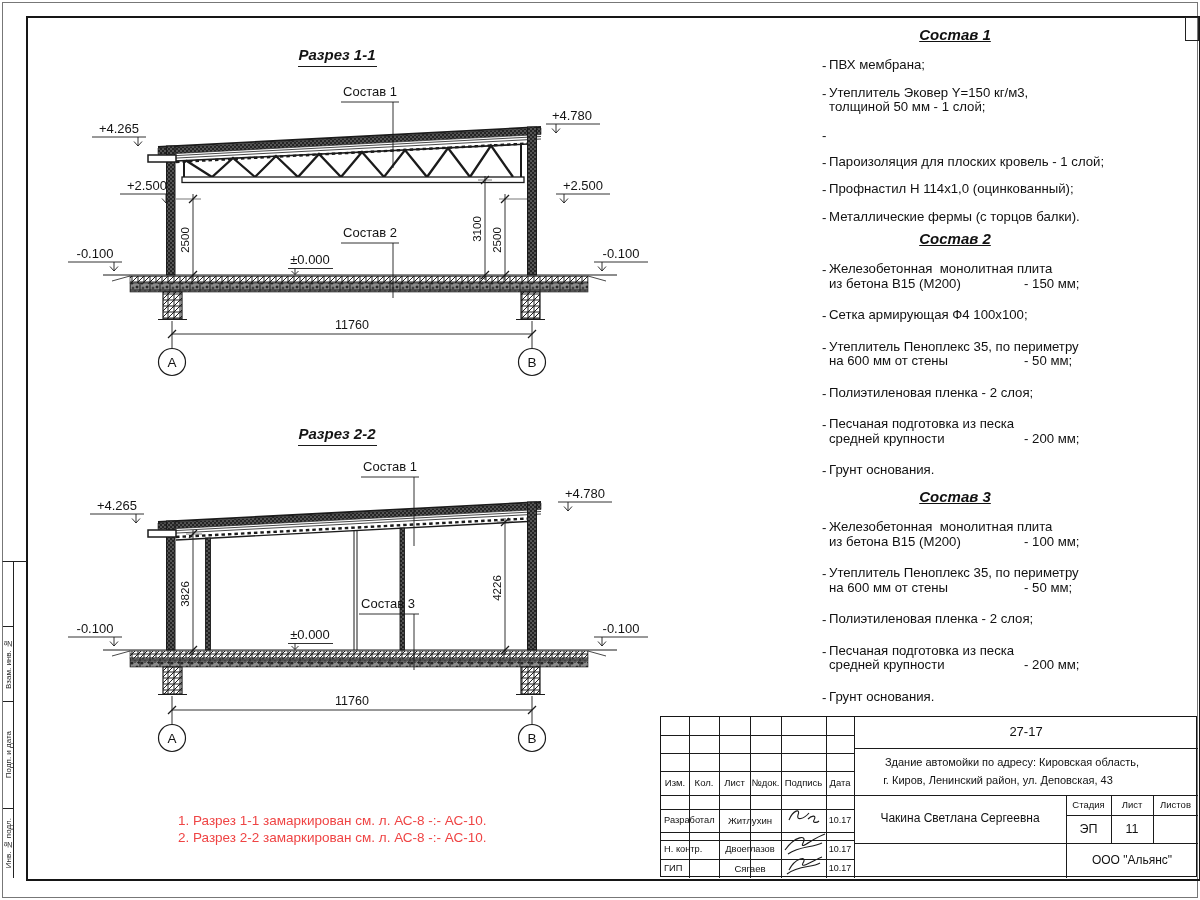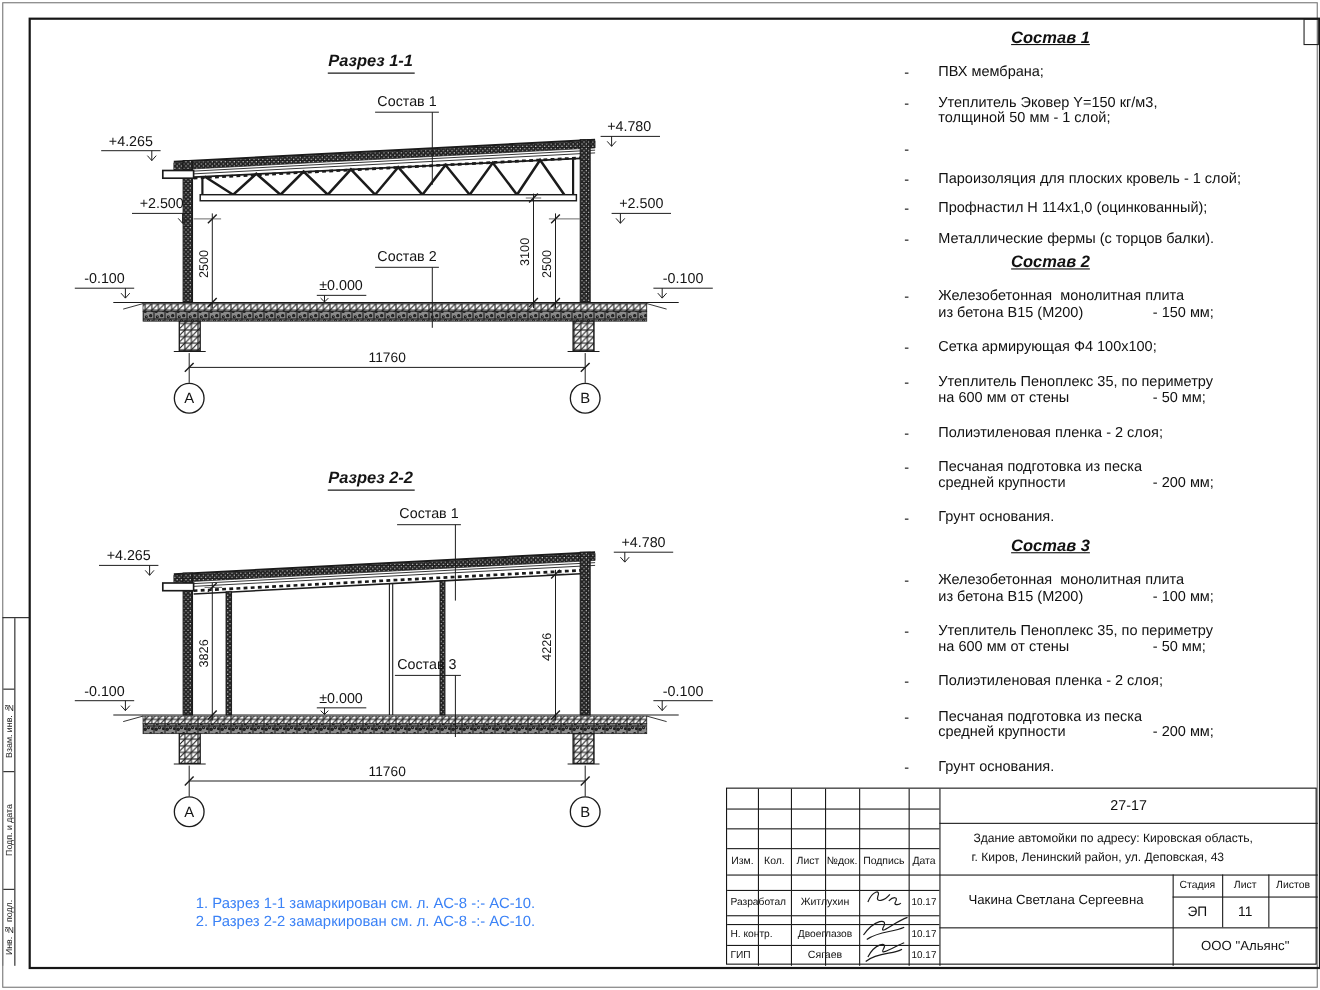--- a/index.html
+++ b/index.html
@@ -16,24 +16,24 @@
   .sidecol{position:absolute;left:2px;top:561px;width:24px;height:316px;border-top:1px solid #222;border-left:1px solid #777}
   .sidecol .mid{position:absolute;left:10px;top:0;width:1px;height:316px;background:#222}
   .scell{position:absolute;left:0;width:10px;display:flex;align-items:center;justify-content:center;border-top:1px solid #222;box-sizing:border-box}
   .vtext{writing-mode:vertical-rl;transform:rotate(180deg);font-size:8px;white-space:nowrap;color:#222}
   .comp{position:absolute;width:392px}
   .comp-title{width:300px;text-align:center;font-style:italic;font-weight:bold;font-size:15px;
               text-decoration:underline;margin-bottom:15px}
   .comp-item{position:relative;margin-bottom:13px;min-height:14px}
   .gap17 .comp-item{margin-bottom:17px}
   .comp-dash{position:absolute;left:17px;top:0;font-size:13.2px}
-  .comp-lines{margin-left:48px}
+  .comp-lines{margin-left:24px}
   .comp-line{position:relative;white-space:pre;font-size:13.2px;line-height:14.5px}
   .comp-val{position:absolute;left:195px;top:0;white-space:pre}
-  .notes{position:absolute;left:178px;top:812px;font-size:13.5px;line-height:17px;color:#3b82f6}
+  .notes{position:absolute;left:178px;top:812px;font-size:13.5px;line-height:17px;color:#ef4444}
   svg text{font-family:"Liberation Sans",sans-serif;fill:#141414;font-size:13px}
   svg .dim{font-size:11.5px}
   svg .ttl{font-size:15px;font-style:italic;font-weight:bold}
   svg .ax{font-size:13.5px}
   svg line,svg polyline,svg rect,svg circle,svg path,svg polygon{stroke:#1b1b1b}
 </style>
 </head>
 <body>
 
 <div class="sheet">

